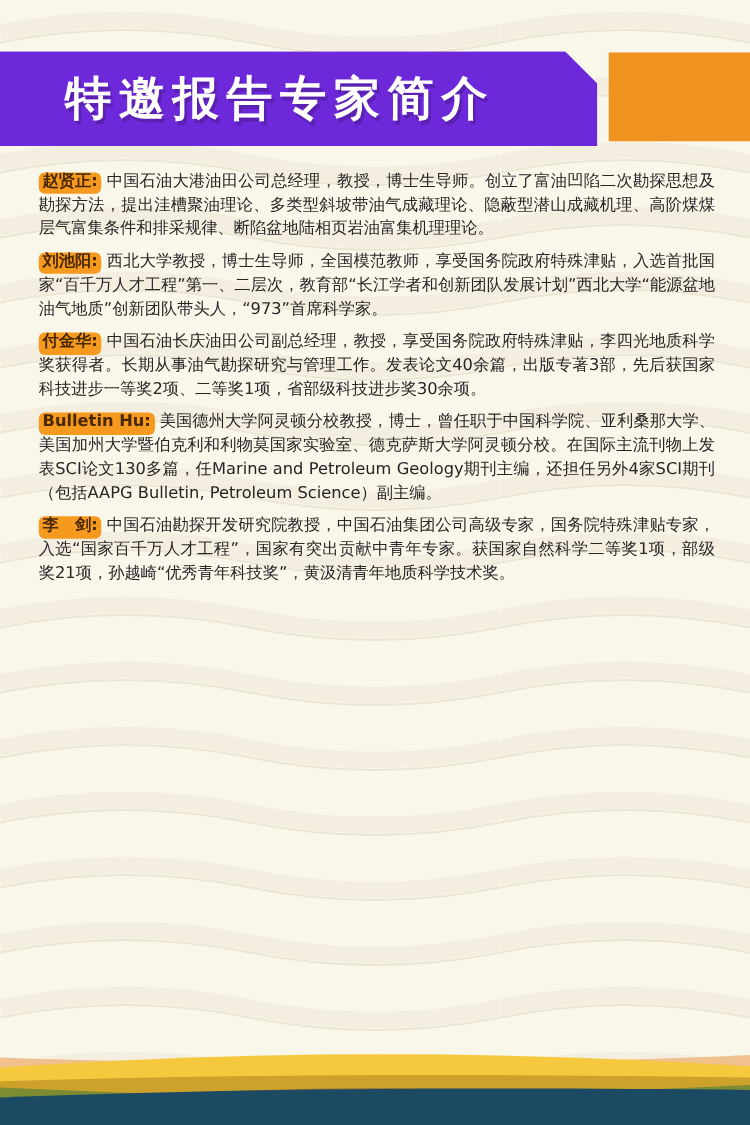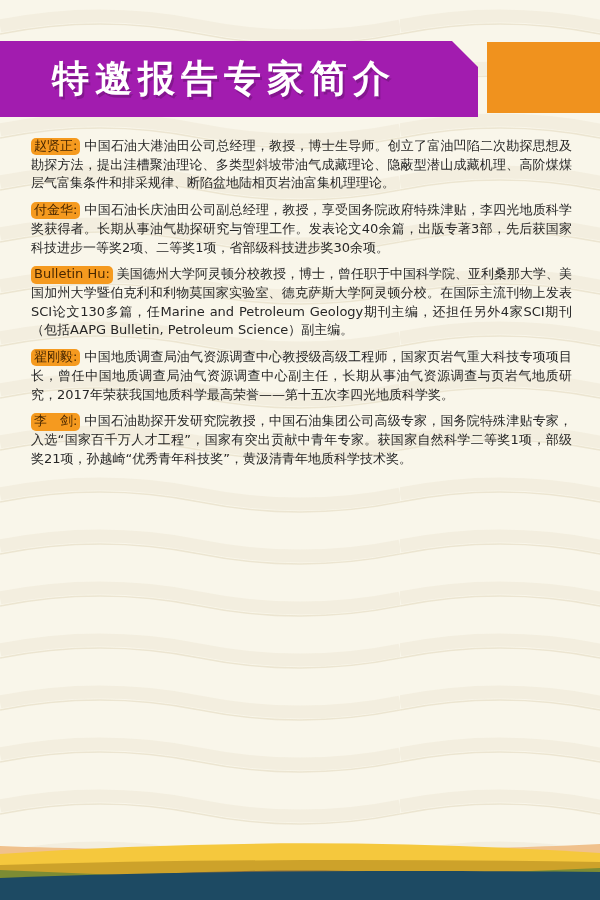--- a/index.html
+++ b/index.html
@@ -16,21 +16,21 @@
     overflow: hidden;
   }
   .bg-waves {
     position: absolute; inset: 0;
     z-index: 0;
   }
   .banner {
     position: absolute;
     top: 41px; left: 0;
     width: 478px; height: 76px;
-    background: #a21caf;
+    background: #6d28d9;
     clip-path: polygon(0 0, 452px 0, 478px 26px, 478px 76px, 0 76px);
     display: flex; align-items: center;
     padding-left: 52px;
     box-sizing: border-box;
     z-index: 2;
   }
   .banner-title {
     color: #ffffff;
     font-size: 37px;
     font-weight: 800;
@@ -57,21 +57,21 @@
     margin: 0;
     font-size: 13px;
     line-height: 1.44;
     color: #262626;
     text-align: justify;
   }
   .name-badge {
     display: inline-block;
     background: #f59a1f;
     color: #4a2800;
-    font-weight: normal;
+    font-weight: bold;
     padding: 0px 3px 1px 3px;
     border-radius: 5px;
     margin-right: 4px;
     line-height: 1.25;
   }
   .footer-waves {
     position: absolute;
     left: 0; bottom: 0;
     width: 600px; height: 62px;
     z-index: 3;
@@ -93,23 +93,23 @@
     <rect x="0" y="0" width="600" height="900" fill="url(#wv)"></rect>
   </svg>
 
   <div class="banner">
     <span class="banner-title">特邀报告专家简介</span>
   </div>
   <div class="accent-block"></div>
 
   <div class="content">
     <p class="expert"><span class="name-badge">赵贤正:</span><span>中国石油大港油田公司总经理，教授，博士生导师。创立了富油凹陷二次勘探思想及勘探方法，提出洼槽聚油理论、多类型斜坡带油气成藏理论、隐蔽型潜山成藏机理、高阶煤煤层气富集条件和排采规律、断陷盆地陆相页岩油富集机理理论。</span></p>
+    <p class="expert"><span class="name-badge">刘池阳:</span><span>西北大学教授，博士生导师，全国模范教师，享受国务院政府特殊津贴，入选首批国家“百千万人才工程”第一、二层次，教育部“长江学者和创新团队发展计划”西北大学“能源盆地油气地质”创新团队带头人，“973”首席科学家。</span></p>
     <p class="expert"><span class="name-badge">付金华:</span><span>中国石油长庆油田公司副总经理，教授，享受国务院政府特殊津贴，李四光地质科学奖获得者。长期从事油气勘探研究与管理工作。发表论文40余篇，出版专著3部，先后获国家科技进步一等奖2项、二等奖1项，省部级科技进步奖30余项。</span></p>
     <p class="expert"><span class="name-badge">Bulletin Hu:</span><span>美国德州大学阿灵顿分校教授，博士，曾任职于中国科学院、亚利桑那大学、美国加州大学暨伯克利和利物莫国家实验室、德克萨斯大学阿灵顿分校。在国际主流刊物上发表SCI论文130多篇，任Marine and Petroleum Geology期刊主编，还担任另外4家SCI期刊（包括AAPG Bulletin, Petroleum Science）副主编。</span></p>
-    <p class="expert"><span class="name-badge">翟刚毅:</span><span>中国地质调查局油气资源调查中心教授级高级工程师，国家页岩气重大科技专项项目长，曾任中国地质调查局油气资源调查中心副主任，长期从事油气资源调查与页岩气地质研究，2017年荣获我国地质科学最高荣誉——第十五次李四光地质科学奖。</span></p>
     <p class="expert"><span class="name-badge">李　剑:</span><span>中国石油勘探开发研究院教授，中国石油集团公司高级专家，国务院特殊津贴专家，入选“国家百千万人才工程”，国家有突出贡献中青年专家。获国家自然科学二等奖1项，部级奖21项，孙越崎“优秀青年科技奖”，黄汲清青年地质科学技术奖。</span></p>
   </div>
 
   <svg class="footer-waves" viewBox="0 0 600 62" xmlns="http://www.w3.org/2000/svg" aria-hidden="true">
     <path d="M0,8 C150,14 450,14 600,6 L600,40 L0,40 Z" fill="#f0c18c"></path>
     <path d="M0,16 C200,2 400,2 600,15 L600,45 L0,45 Z" fill="#f5c83d"></path>
     <path d="M0,27 C200,21 400,21 600,24 L600,50 L0,50 Z" fill="#cda22a"></path>
     <path d="M0,32 L190,40 L0,42 Z" fill="#7d8c33"></path>
     <path d="M600,30 L420,38 L600,40 Z" fill="#7d8c33"></path>
     <path d="M80,40 C250,30 350,30 520,40 L520,46 L80,46 Z" fill="#8a6d3a"></path>

